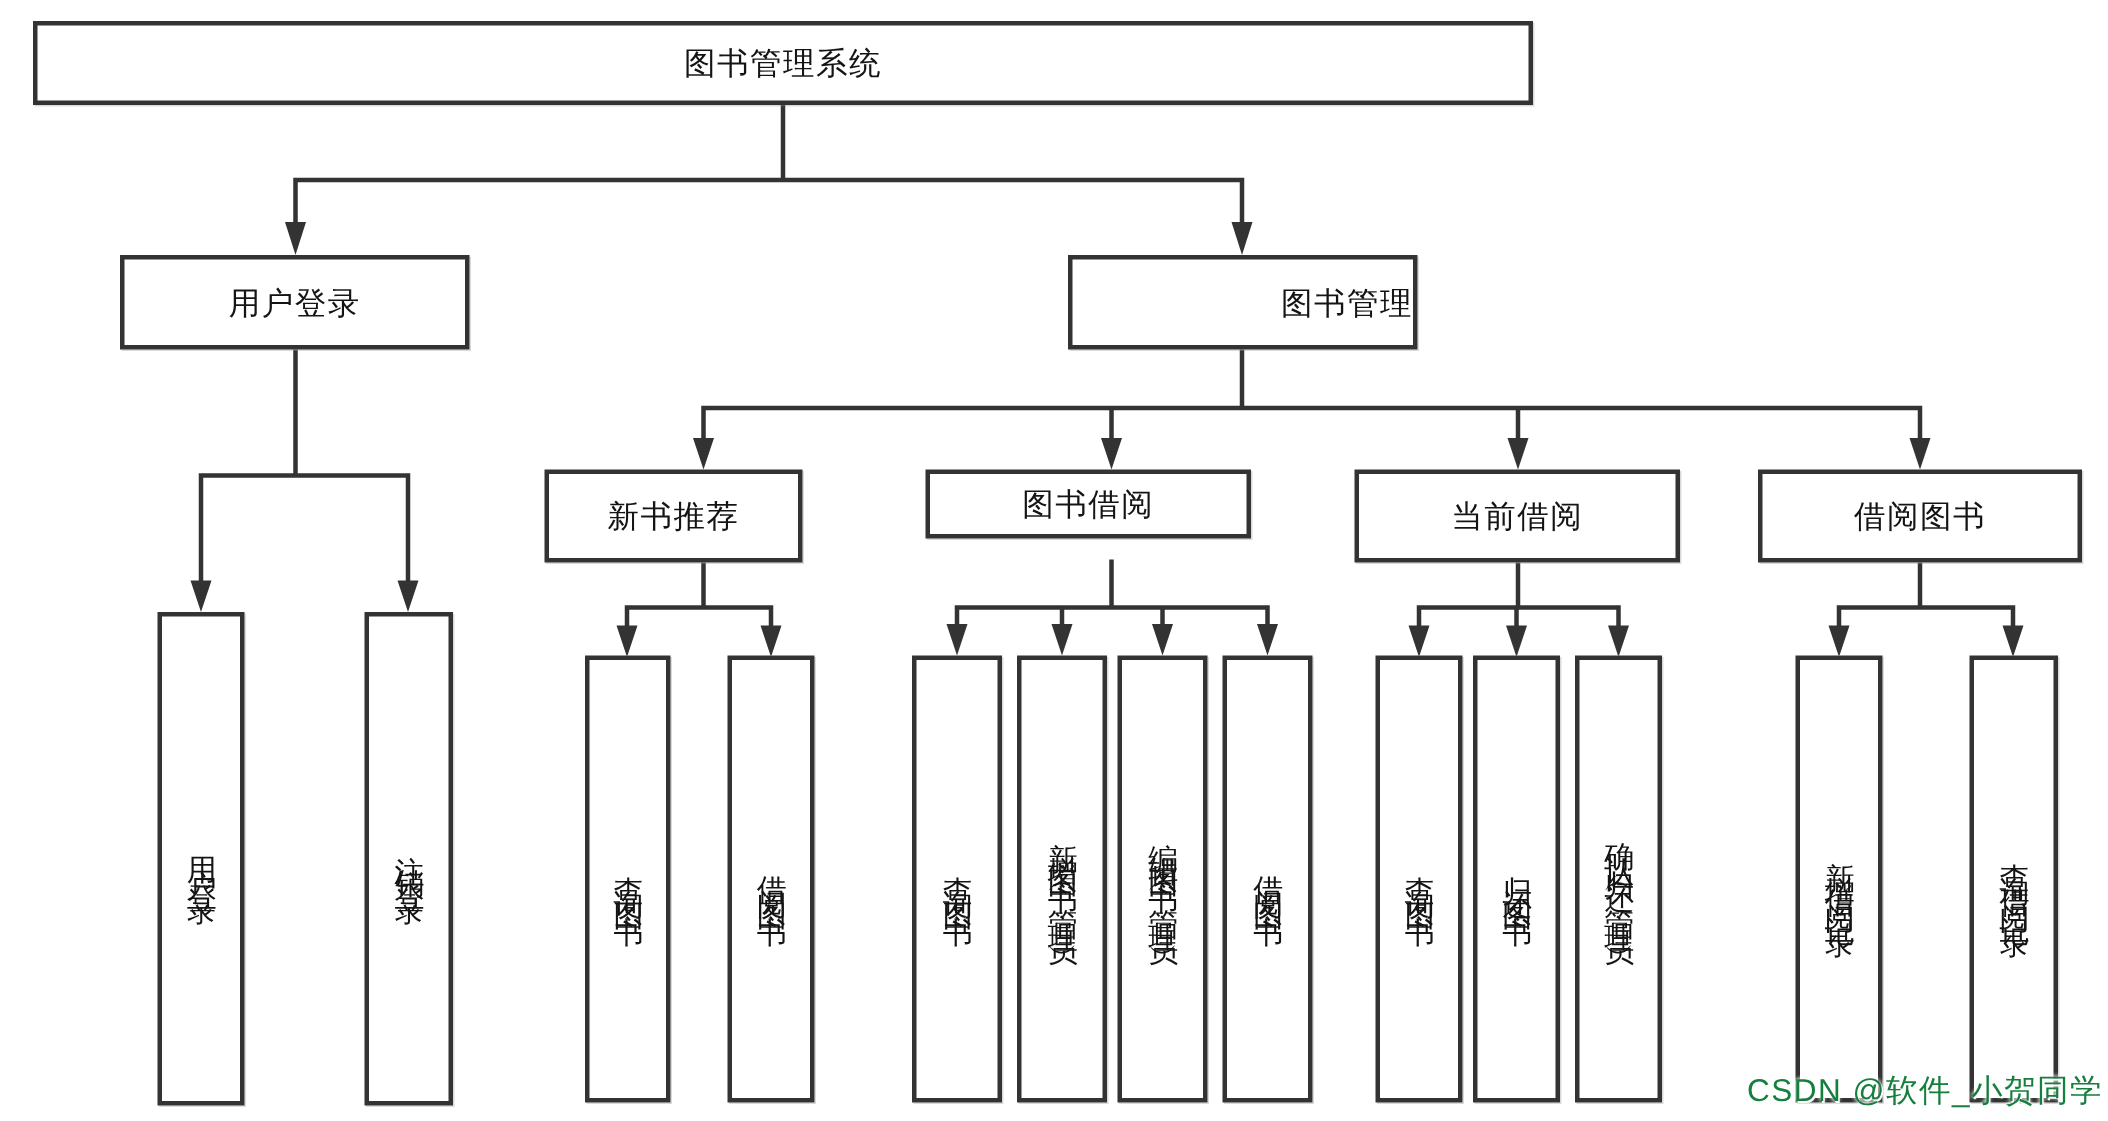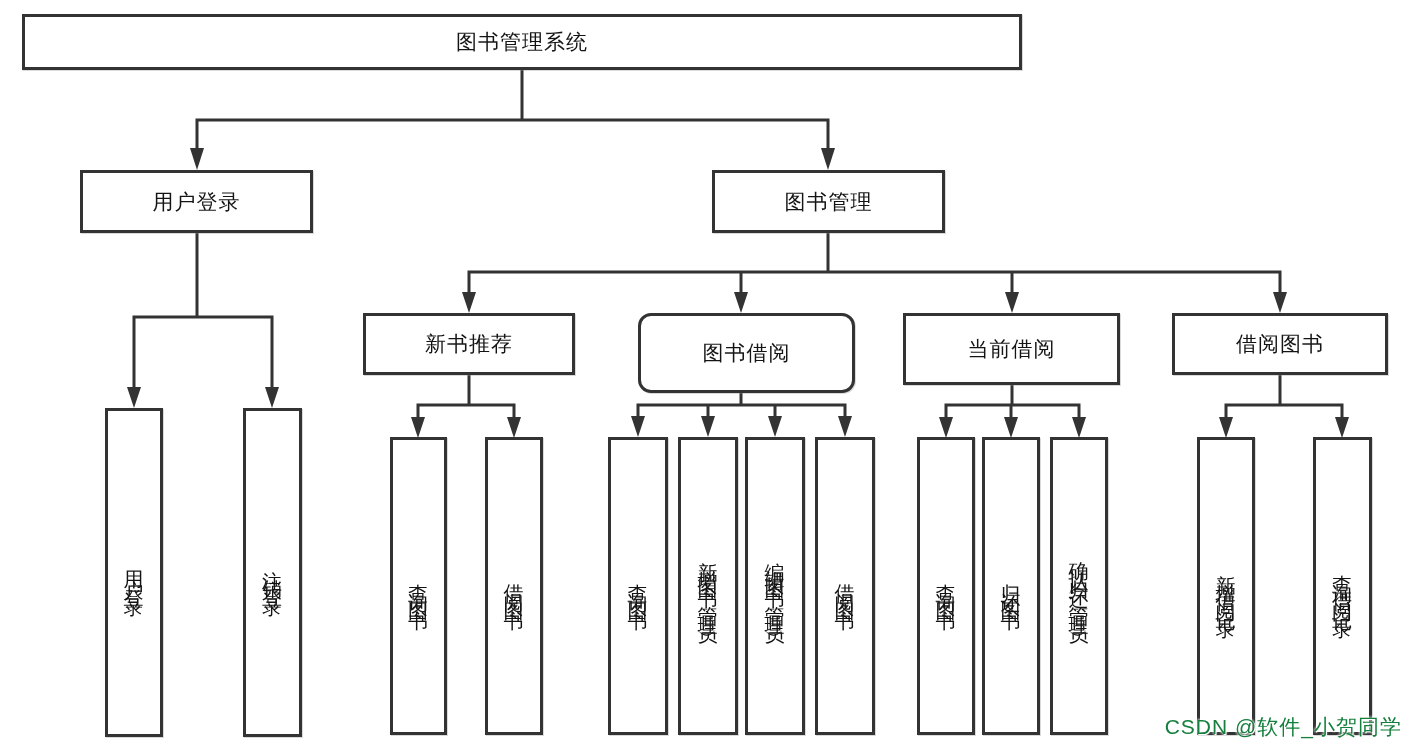--- a/index.html
+++ b/index.html
@@ -125,31 +125,31 @@
     </g>
   </svg>
 
   <div class="hbox" style="left:22px; top:14px; width:1000px; height:56px;">
     <span class="lbl">图书管理系统</span>
   </div>
 
   <div class="hbox" style="left:80px; top:170px; width:233px; height:63px;">
     <span class="lbl">用户登录</span>
   </div>
-  <div class="hbox" style="left:712px; top:170px; width:233px; height:63px;">
+  <div class="hbox" style="left:712px; top:170px; width:233px; height:63px;justify-content:flex-end;">
     <span class="lbl">图书管理</span>
   </div>
 
-  <div class="hbox" style="left:363px; top:313px; width:212px; height:62px;">
+  <div class="hbox" style="left:363px; top:313px; width:172px; height:62px;">
     <span class="lbl">新书推荐</span>
   </div>
-  <div class="hbox" style="left:638px; top:313px; width:217px; height:80px;border-radius:13px;">
+  <div class="hbox" style="left:617px; top:313px; width:217px; height:46px;">
     <span class="lbl">图书借阅</span>
   </div>
-  <div class="hbox" style="left:903px; top:313px; width:217px; height:72px;">
+  <div class="hbox" style="left:903px; top:313px; width:217px; height:62px;">
     <span class="lbl">当前借阅</span>
   </div>
   <div class="hbox" style="left:1172px; top:313px; width:216px; height:62px;">
     <span class="lbl">借阅图书</span>
   </div>
 
   <div class="vbox" style="left:105px; top:408px; width:58px; height:329px;">
     <span class="lbl">用户登录</span>
   </div>
   <div class="vbox" style="left:243px; top:408px; width:59px; height:329px;">

